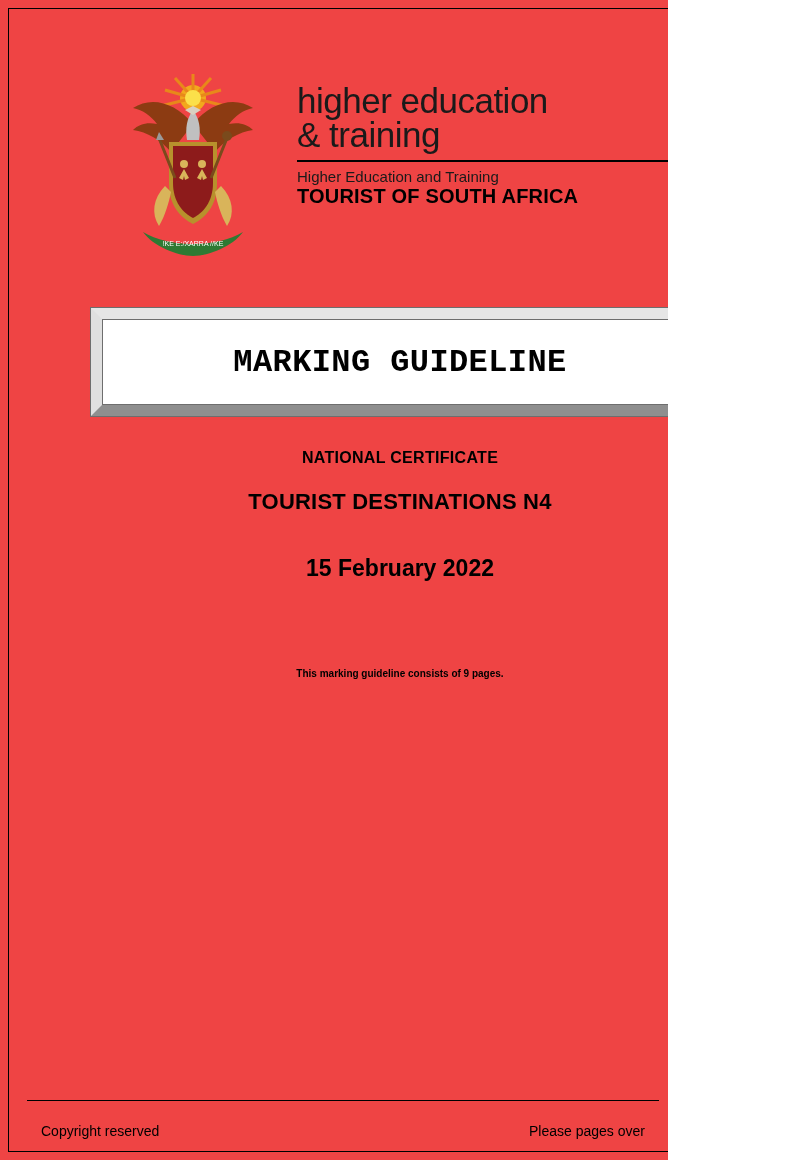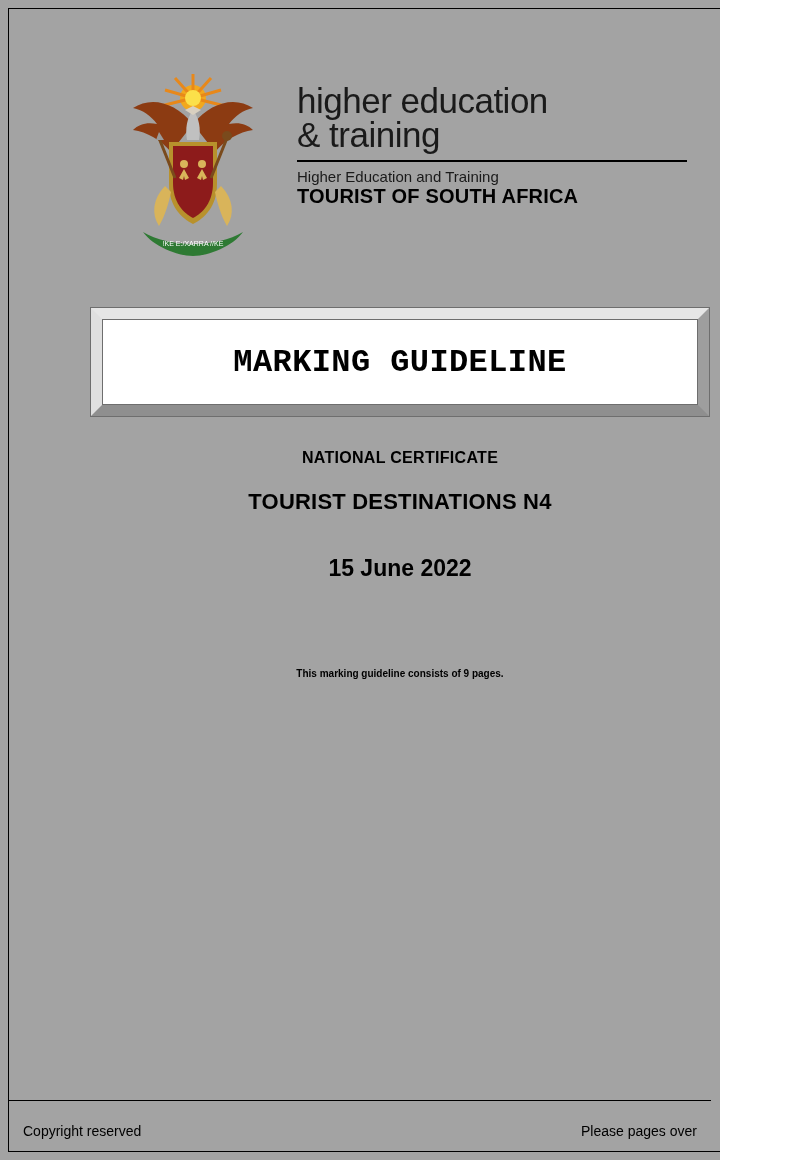--- a/index.html
+++ b/index.html
@@ -6,24 +6,24 @@
     margin: 0;
     padding: 0;
     background: #ffffff;
   }
   body {
     font-family: "Liberation Sans", sans-serif;
     color: #000000;
   }
   .page {
     position: relative;
-    width: 720px;
+    width: 668px;
     height: 1160px;
     box-sizing: border-box;
-    background: #a3a3a3;
+    background: #ef4444;
     overflow: hidden;
   }
   .page-border {
     position: absolute;
     left: 8px;
     top: 8px;
     width: 784px;
     height: 1144px;
     border: 1px solid #000000;
     box-sizing: border-box;
@@ -157,21 +157,21 @@
   }
   .meta-pages {
     margin-top: 86px;
     font-size: 10px;
     font-weight: bold;
   }
 
   
   .footer {
     position: absolute;
-    left: 9px;
+    left: 27px;
     right: 9px;
     bottom: 0;
     height: 60px;
     border-top: 1px solid #000000;
     display: flex;
     align-items: center;
     justify-content: space-between;
     padding: 0 14px 0 14px;
     box-sizing: border-box;
     font-size: 14px;
@@ -248,21 +248,21 @@
       <div class="plate">
         <div class="plate-inner">
           <div class="plate-text">MARKING GUIDELINE</div>
         </div>
       </div>
     </div>
 
     <div class="meta">
       <div class="meta-cert">NATIONAL CERTIFICATE</div>
       <div class="meta-subject">TOURIST DESTINATIONS N4</div>
-      <div class="meta-date">15 June 2022</div>
+      <div class="meta-date">15 February 2022</div>
       <div class="meta-pages">This marking guideline consists of 9 pages.</div>
     </div>
 
   </div>
 
   <div class="footer">
     <div class="footer-left">Copyright reserved</div>
     <div class="footer-right">Please pages over</div>
   </div>
 </div>

